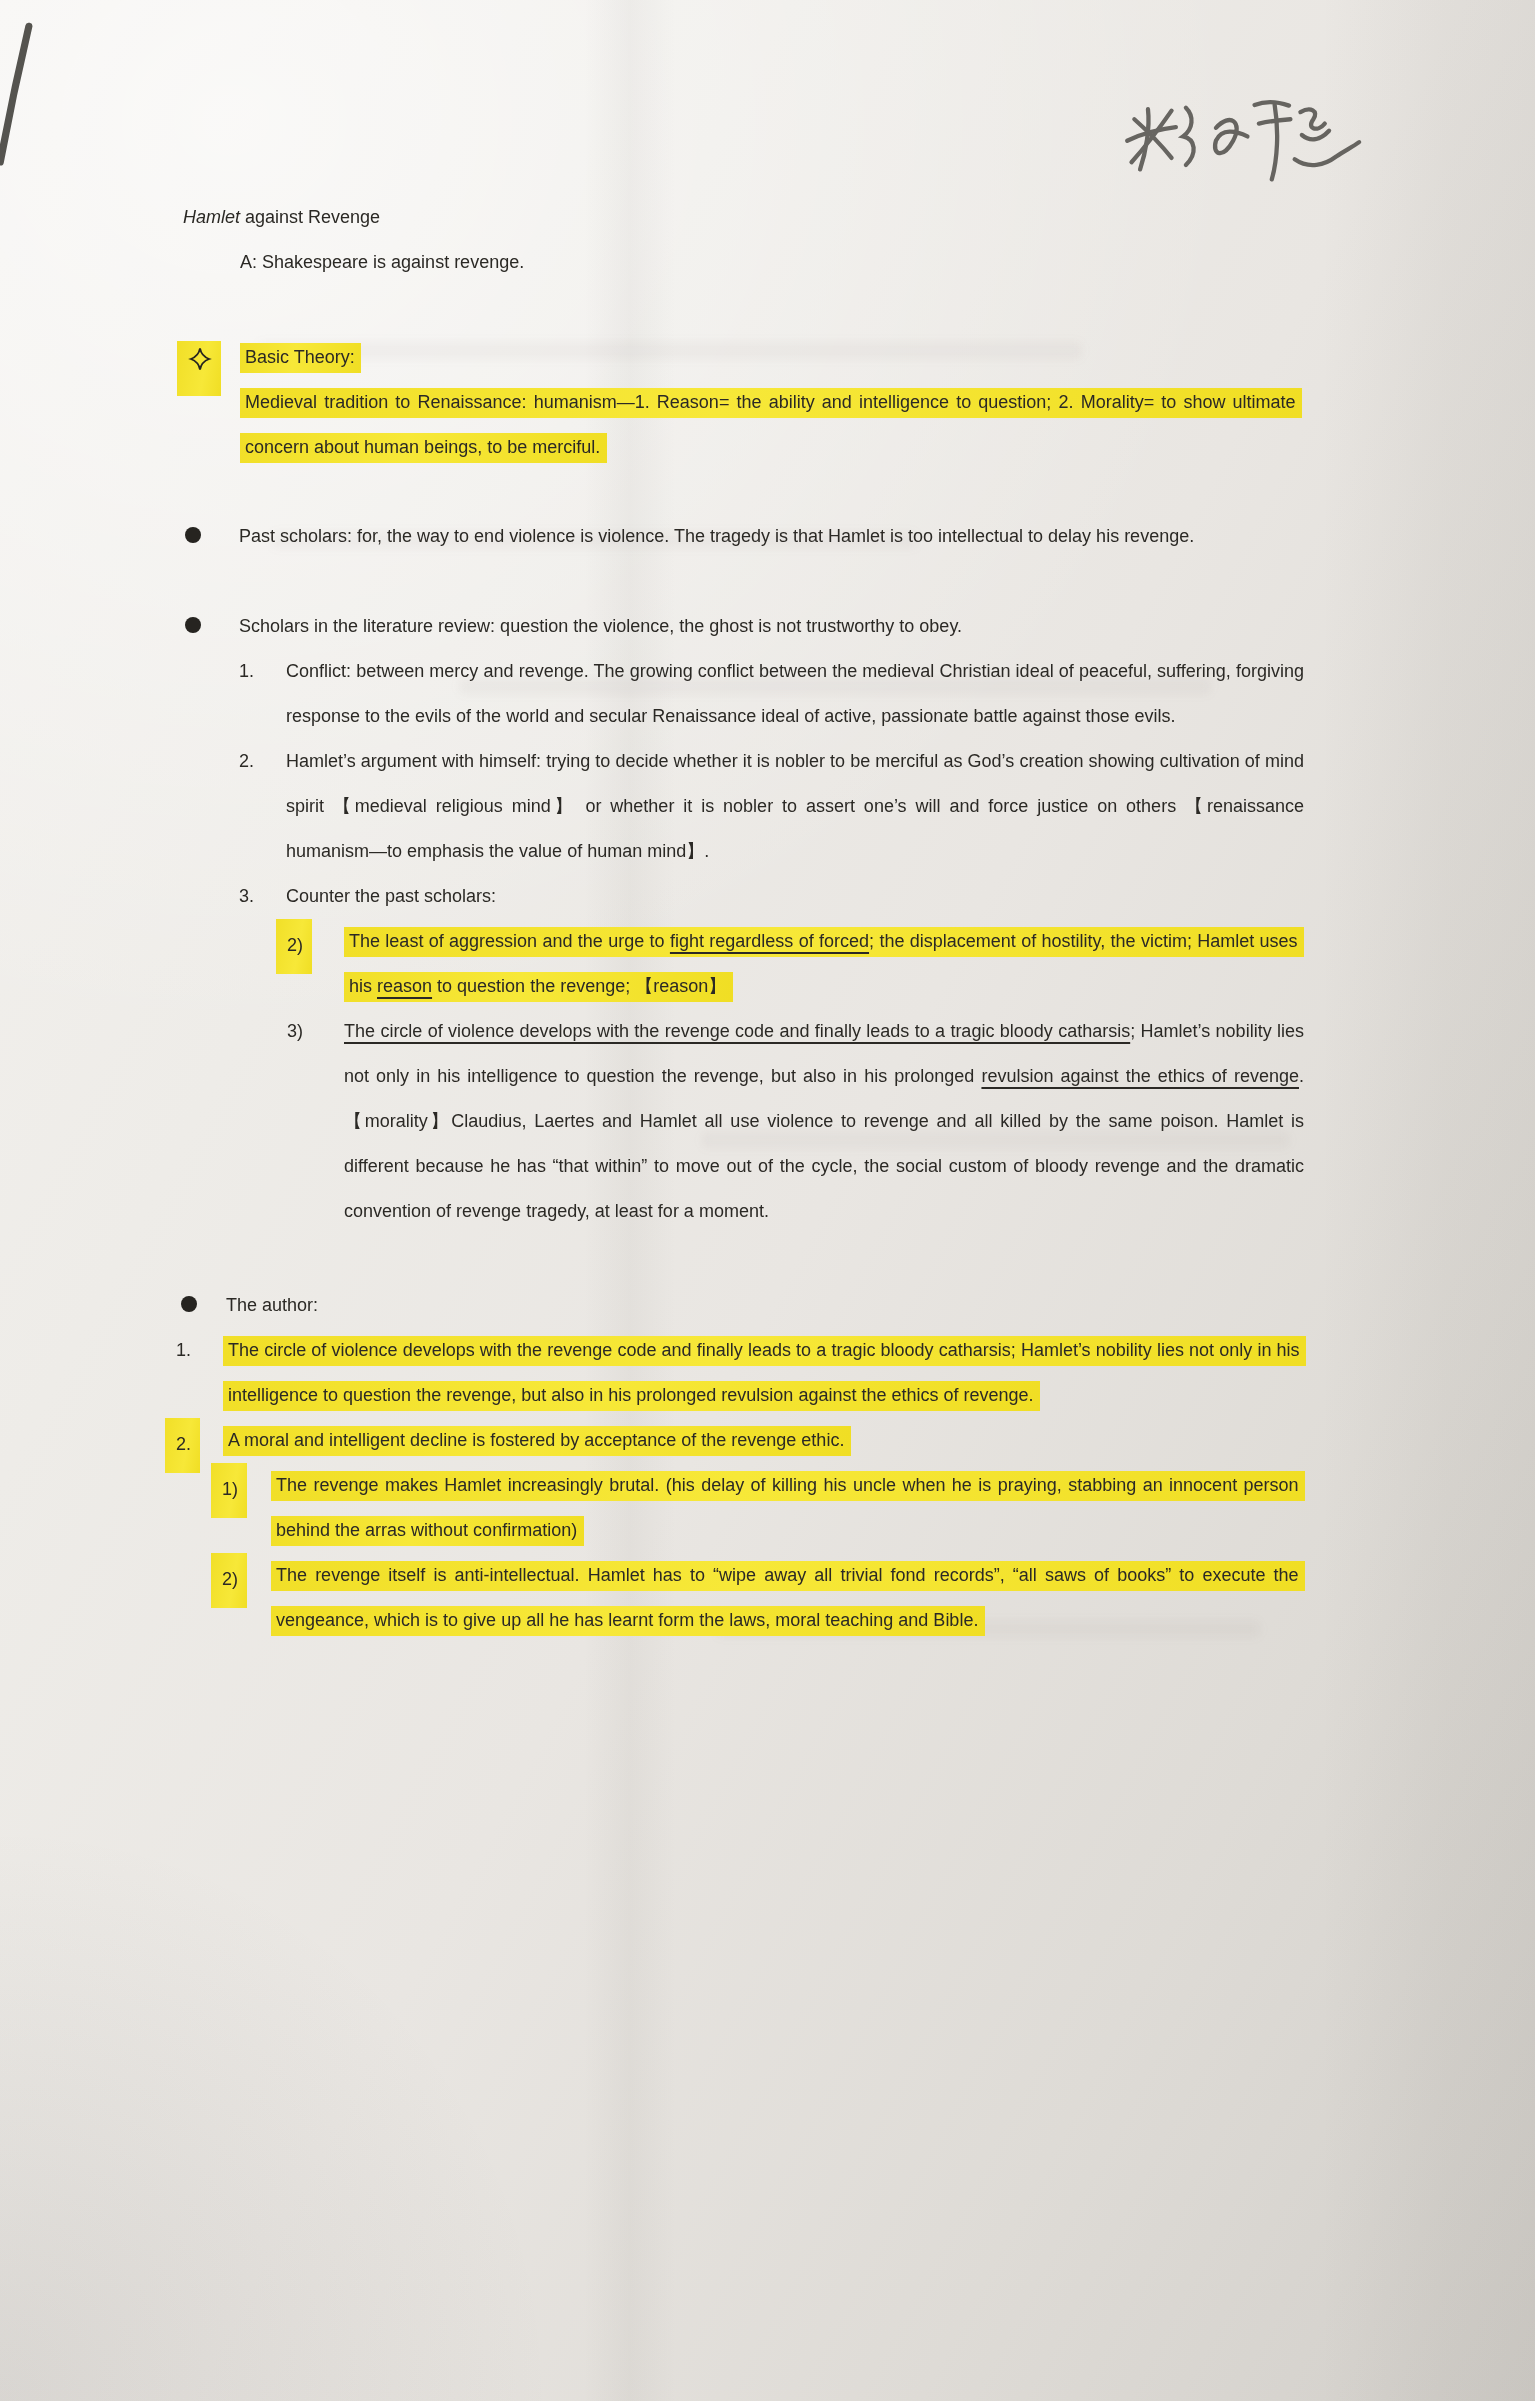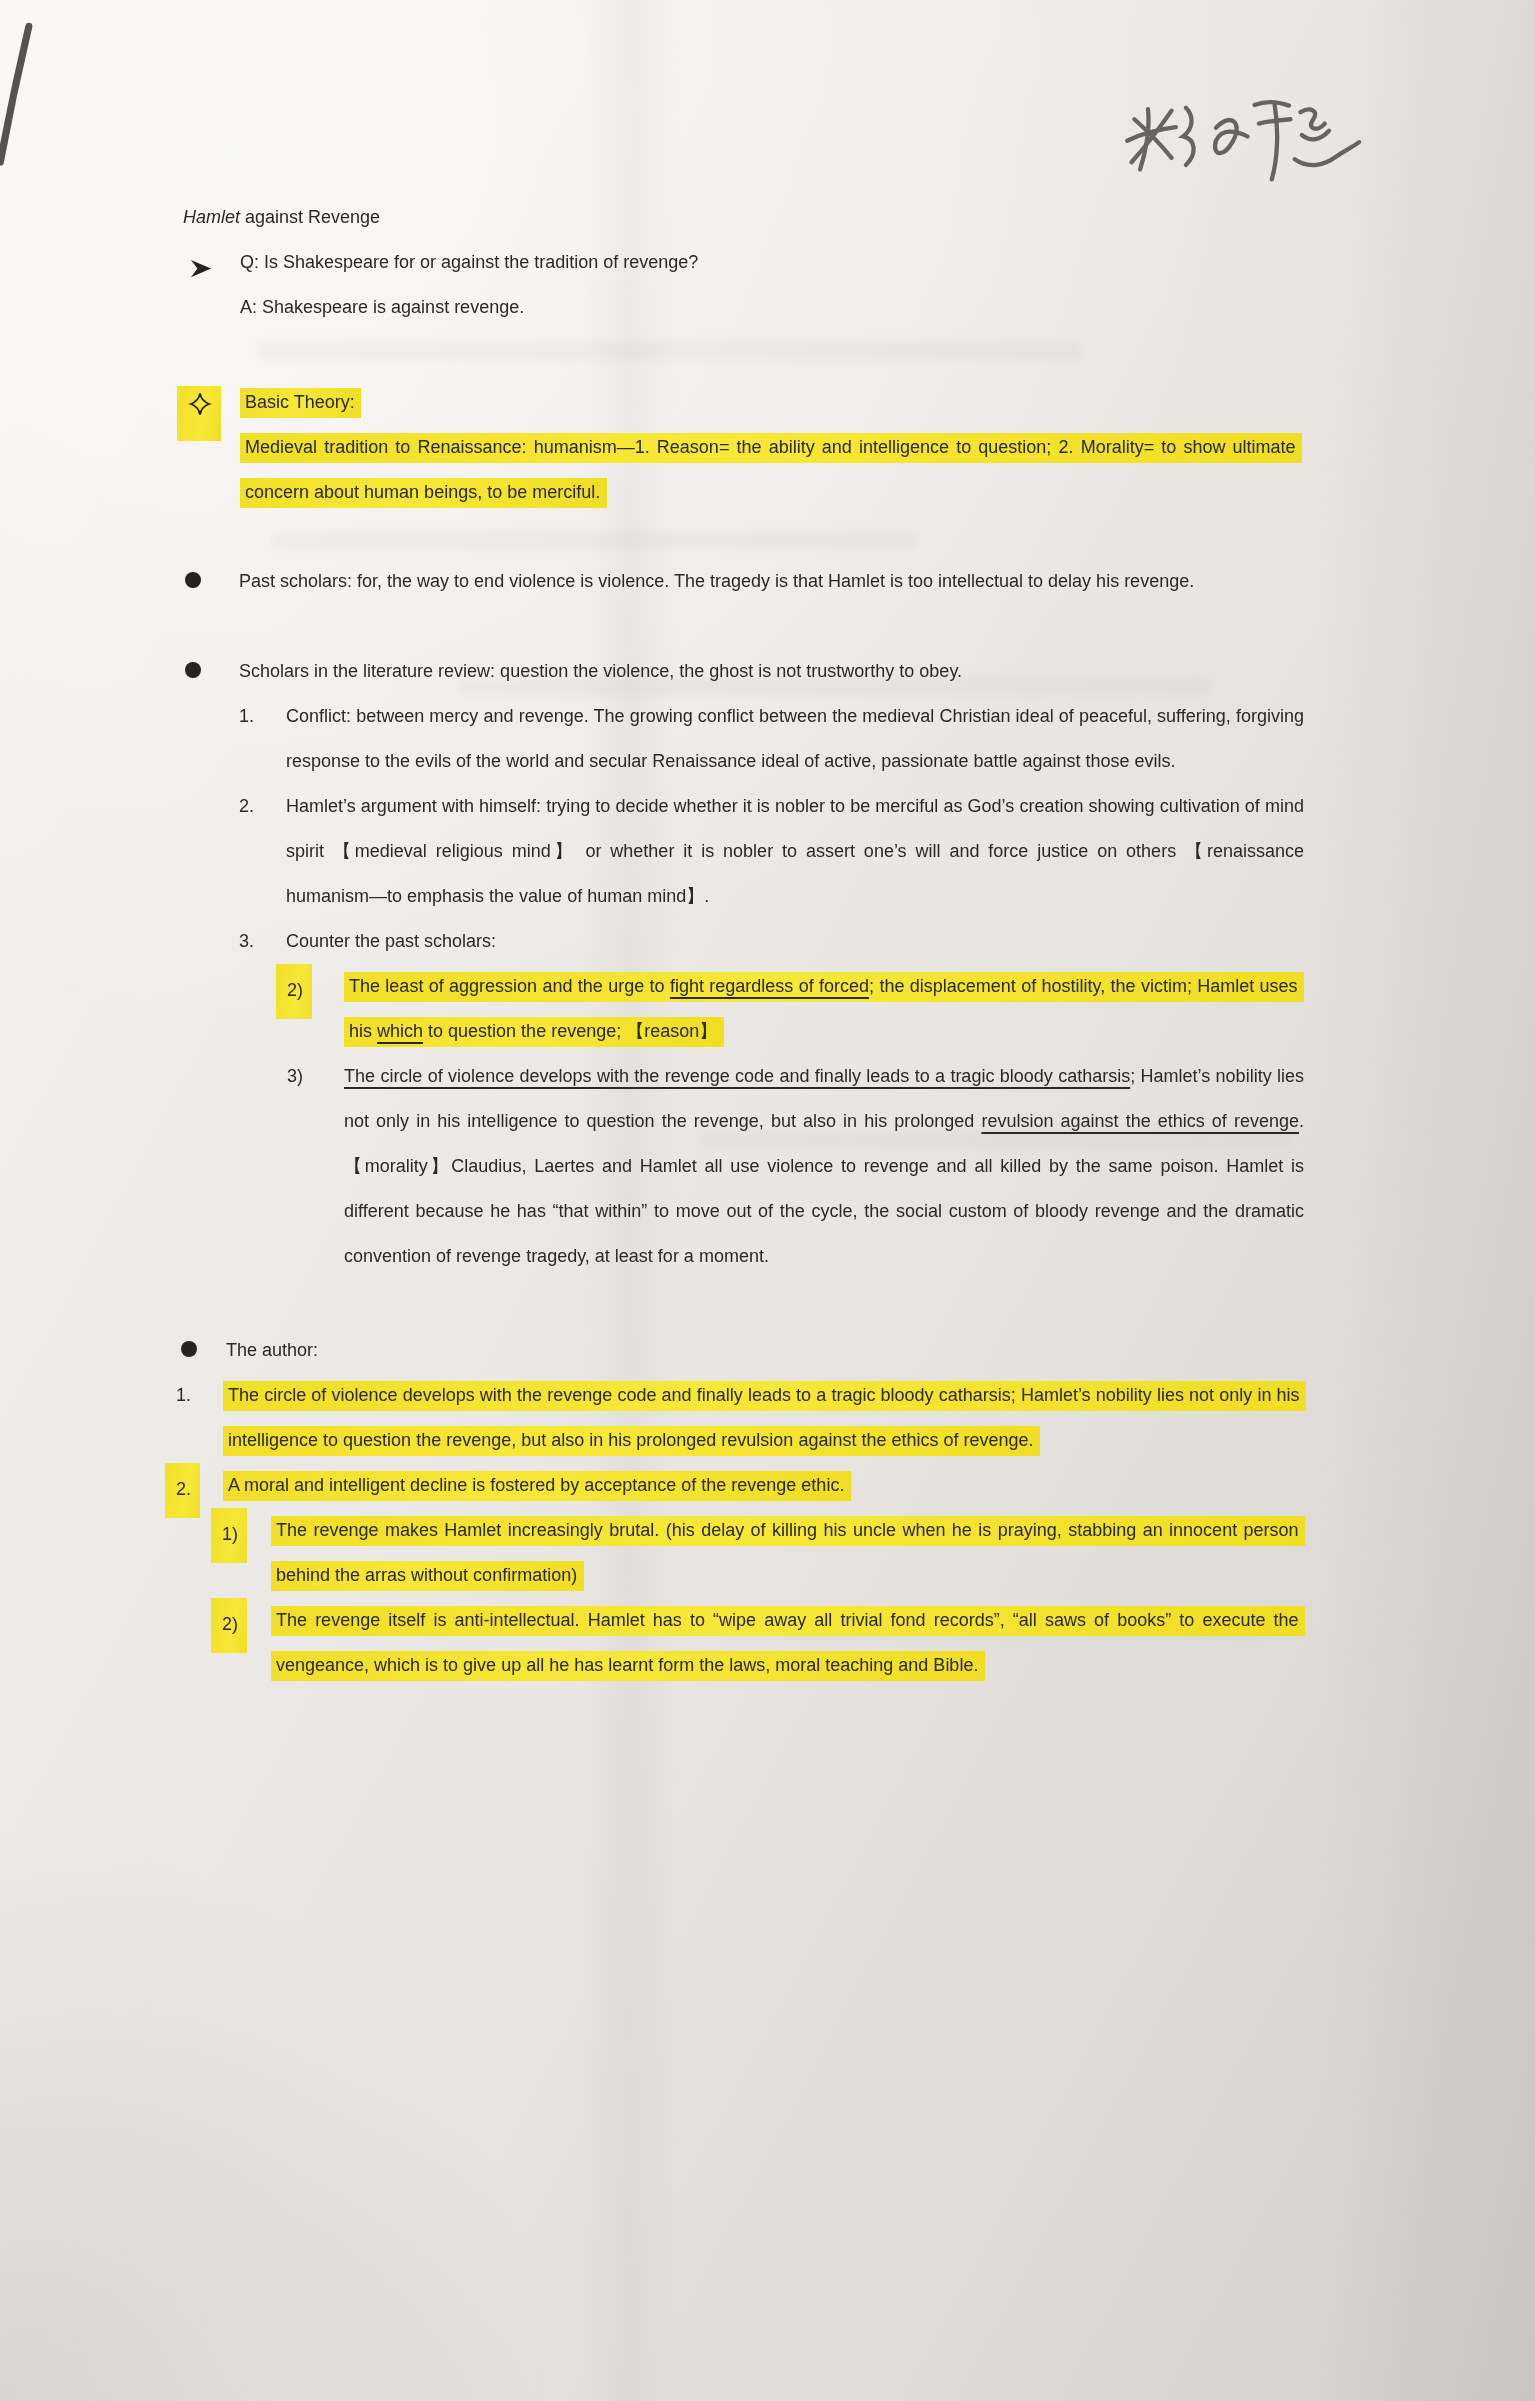--- a/index.html
+++ b/index.html
@@ -93,28 +93,20 @@
     <path d="M262 122 C282 136, 304 130, 320 118 C332 110, 344 104, 352 98"></path>
   </g>
 </svg>
 
 <div class="content">
 
   <div class="title"><span class="em">Hamlet</span><span> against Revenge</span></div>
 
   <div class="qa-block">
     <div class="li">
-      <span class="marker" style="top:11.5px;">
-        <svg width="26" height="23" viewBox="0 0 36 32">
-            <path d="M4 4 L32 16 L4 28 L13 16 Z" fill="#262420"></path>
-          </svg>
-      </span>
-      <span>Q: Is Shakespeare for or against the tradition of revenge?</span>
-    </div>
-    <div class="li">
       <span>A: Shakespeare is against revenge.</span>
     </div>
   </div>
 
   <div class="basic-label">
     <div class="li">
       <span class="marker hl-marker" style="top:5.7px;">
         <svg width="24" height="26" viewBox="0 0 34 36">
             <path d="M17 3 Q19 14 30 18 Q19 22 17 33 Q15 22 4 18 Q15 14 17 3 Z" fill="none" stroke="#262420" stroke-width="2.6"></path>
           </svg>
@@ -148,21 +140,21 @@
       <span><span>Counter the past scholars:</span></span>
     </div>
   </div>
 
   <div class="counter-list">
     <div class="li jst">
       <span class="marker">1)</span>
     </div>
     <div class="li jst">
       <span class="marker hl-marker">2)</span>
-      <span class="hl"><span>The least of aggression and the urge to </span><span class="u">fight regardless of forced</span><span>; the displacement of hostility, the victim; Hamlet uses his </span><span class="u">which</span><span> to question the revenge;  【reason】</span></span>
+      <span class="hl"><span>The least of aggression and the urge to </span><span class="u">fight regardless of forced</span><span>; the displacement of hostility, the victim; Hamlet uses his </span><span class="u">reason</span><span> to question the revenge;  【reason】</span></span>
     </div>
     <div class="li jst">
       <span class="marker">3)</span>
       <span><span class="u">The circle of violence develops with the revenge code and finally leads to a tragic bloody catharsis</span><span>; Hamlet’s nobility lies not only in his intelligence to question the revenge, but also in his prolonged </span><span class="u">revulsion against the ethics of revenge</span><span>. 【morality】Claudius, Laertes and Hamlet all use violence to revenge and all killed by the same poison. Hamlet is different because he has “that within” to move out of the cycle, the social custom of bloody revenge and the dramatic convention of revenge tragedy, at least for a moment.</span></span>
     </div>
   </div>
 
   <div class="author-label">
     <span class="marker"><span class="dot"></span></span>
     <span>The author:</span>

